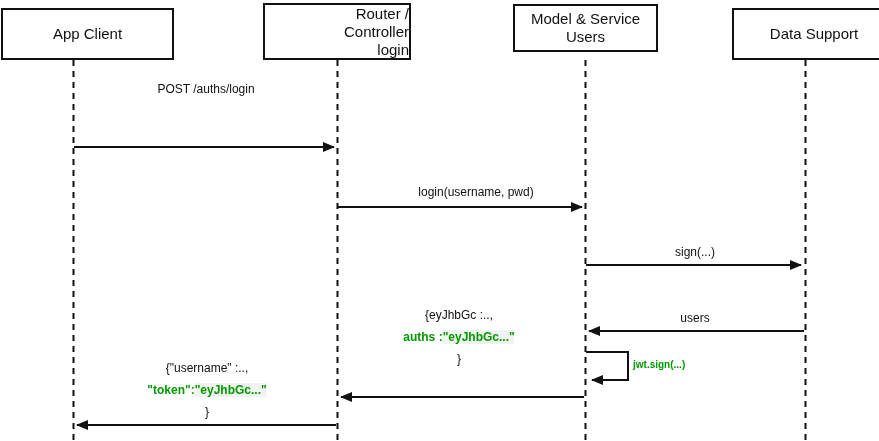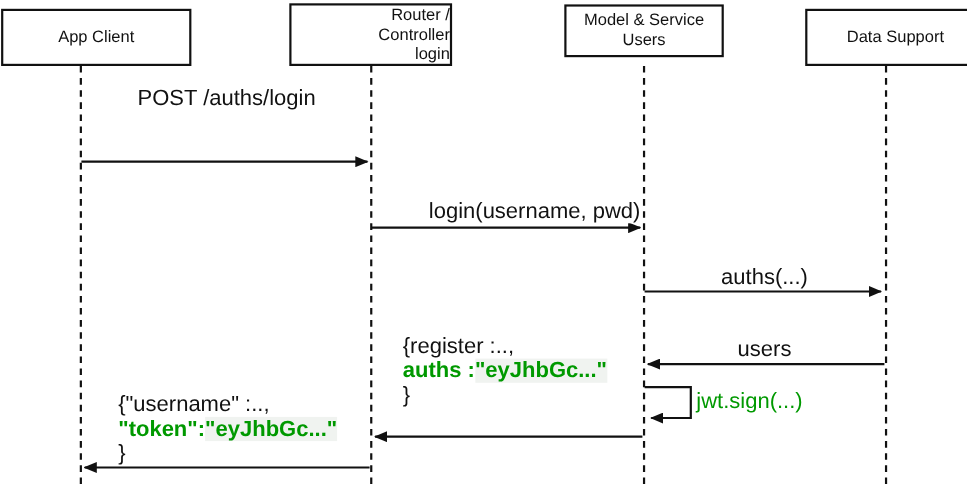--- a/index.html
+++ b/index.html
@@ -28,34 +28,34 @@
     align-items: center;
     text-align: center;
     font-size: 15px;
     line-height: 18px;
     white-space: nowrap;
   }
 
   .msg {
     position: absolute;
     transform: translateX(-50%);
-    text-align: left;
-    font-size: 20px;
+    text-align: center;
+    font-size: 12px;
     line-height: 22px;
     white-space: nowrap;
     background: #ffffff;
   }
   .green { color: var(--green, #009900); font-weight: 700; }
   .hl { background: #f0f3f0; }
 
   .jwt-label {
     position: absolute;
-    font-size: 20px;
+    font-size: 10px;
     line-height: 22px;
-    font-weight: 400;
+    font-weight: 700;
     color: var(--green, #009900);
     white-space: nowrap;
   }
 </style>
 </head>
 <body>
 
 <div class="canvas">
 
   <svg class="layer-svg" viewBox="0 0 879 441" xmlns="http://www.w3.org/2000/svg">
@@ -95,34 +95,34 @@
   </div>
 
   <div class="actor" style="left:732px; top:8px; width:164px; height:52px;">
     <div>Data Support</div>
   </div>
 
   <div class="msg" style="left:206px; top:78px;">
     <div>POST /auths/login</div>
   </div>
 
-  <div class="msg" style="left:486px; top:181px;">
+  <div class="msg" style="left:476px; top:181px;">
     <div>login(username, pwd)</div>
   </div>
 
   <div class="msg" style="left:695px; top:241px;">
-    <div>auths(...)</div>
+    <div>sign(...)</div>
   </div>
 
   <div class="msg" style="left:695px; top:307px;">
     <div>users</div>
   </div>
 
   <div class="msg" style="left:459px; top:304px;">
-    <div>{register :..,</div>
+    <div>{eyJhbGc :..,</div>
     <div class="green">
       <span>auths :</span><span class="hl">"eyJhbGc..."</span>
     </div>
     <div>}</div>
   </div>
 
   <div class="jwt-label" style="left:633px; top:354px;">jwt.sign(...)</div>
 
   <div class="msg" style="left:207px; top:357px;">
     <div>{"username" :..,</div>

